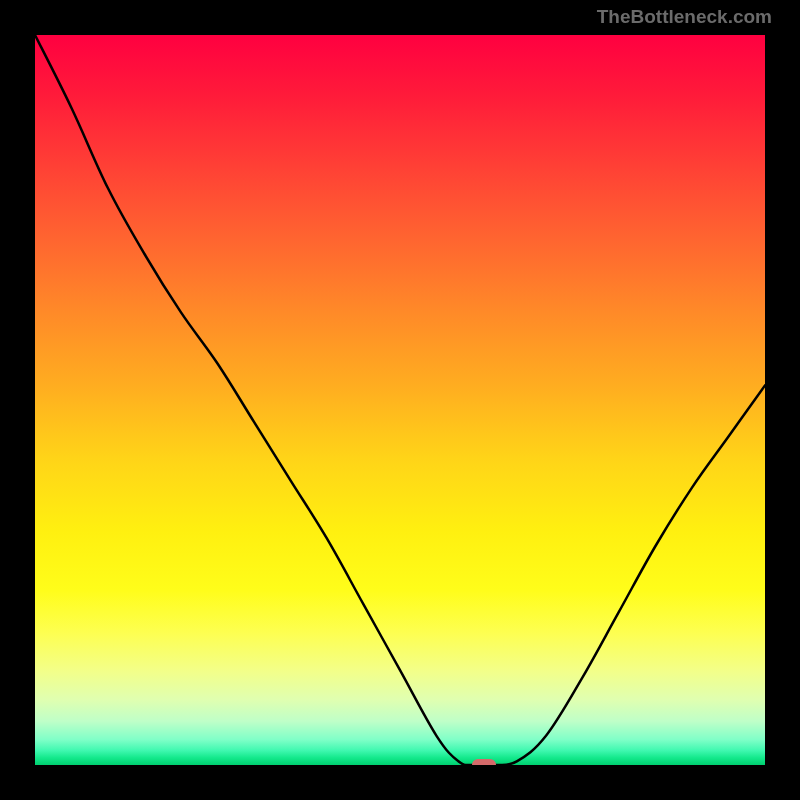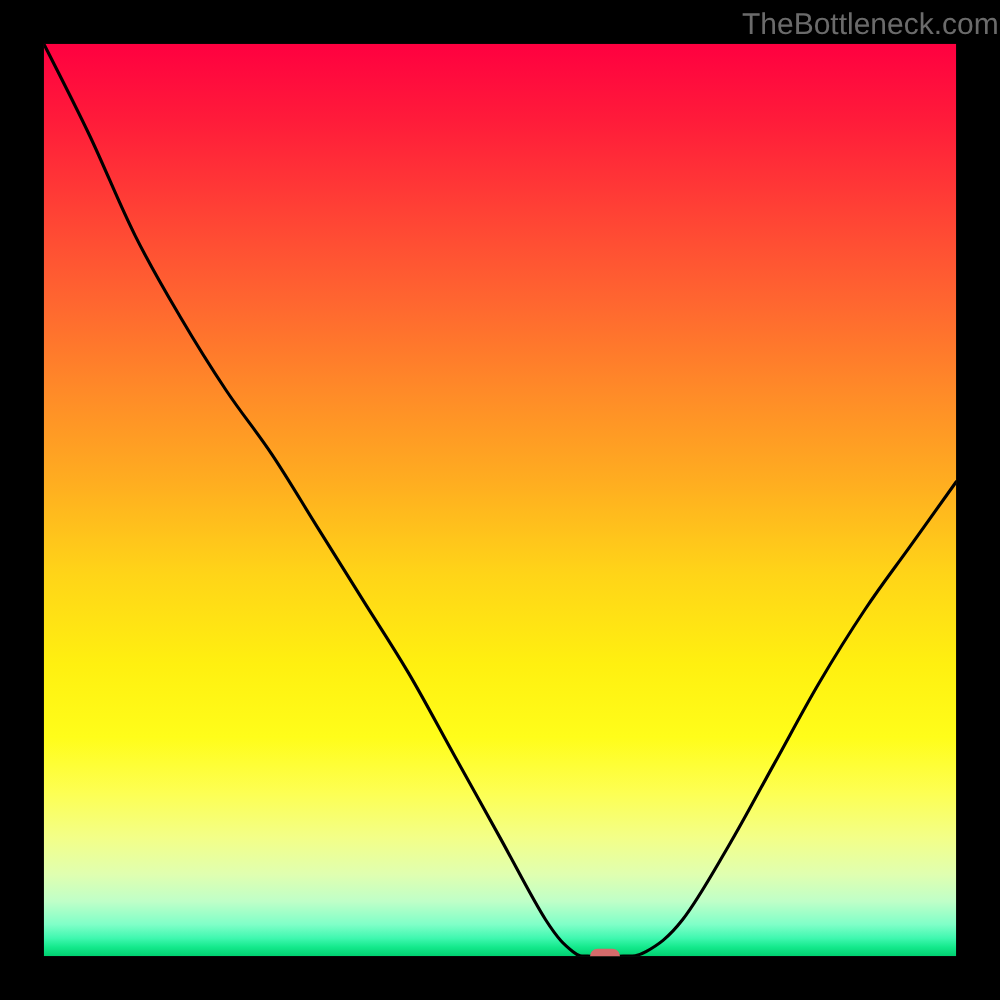--- a/index.html
+++ b/index.html
@@ -12,24 +12,24 @@
   }
   .container {
     position: relative;
     width: 800px;
     height: 800px;
     background: #000000;
   }
   .watermark {
     position: absolute;
     top: 6px;
-    right: 1px;
+    right: 28px;
     font-family: Arial, Helvetica, sans-serif;
-    font-size: 24px;
-    font-weight: normal;
+    font-size: 19px;
+    font-weight: bold;
     color: #6b6b6b;
     z-index: 30;
   }
   .plot-area {
     position: absolute;
     left: 35px;
     top: 35px;
     width: 730px;
     height: 730px;
     overflow: hidden;

